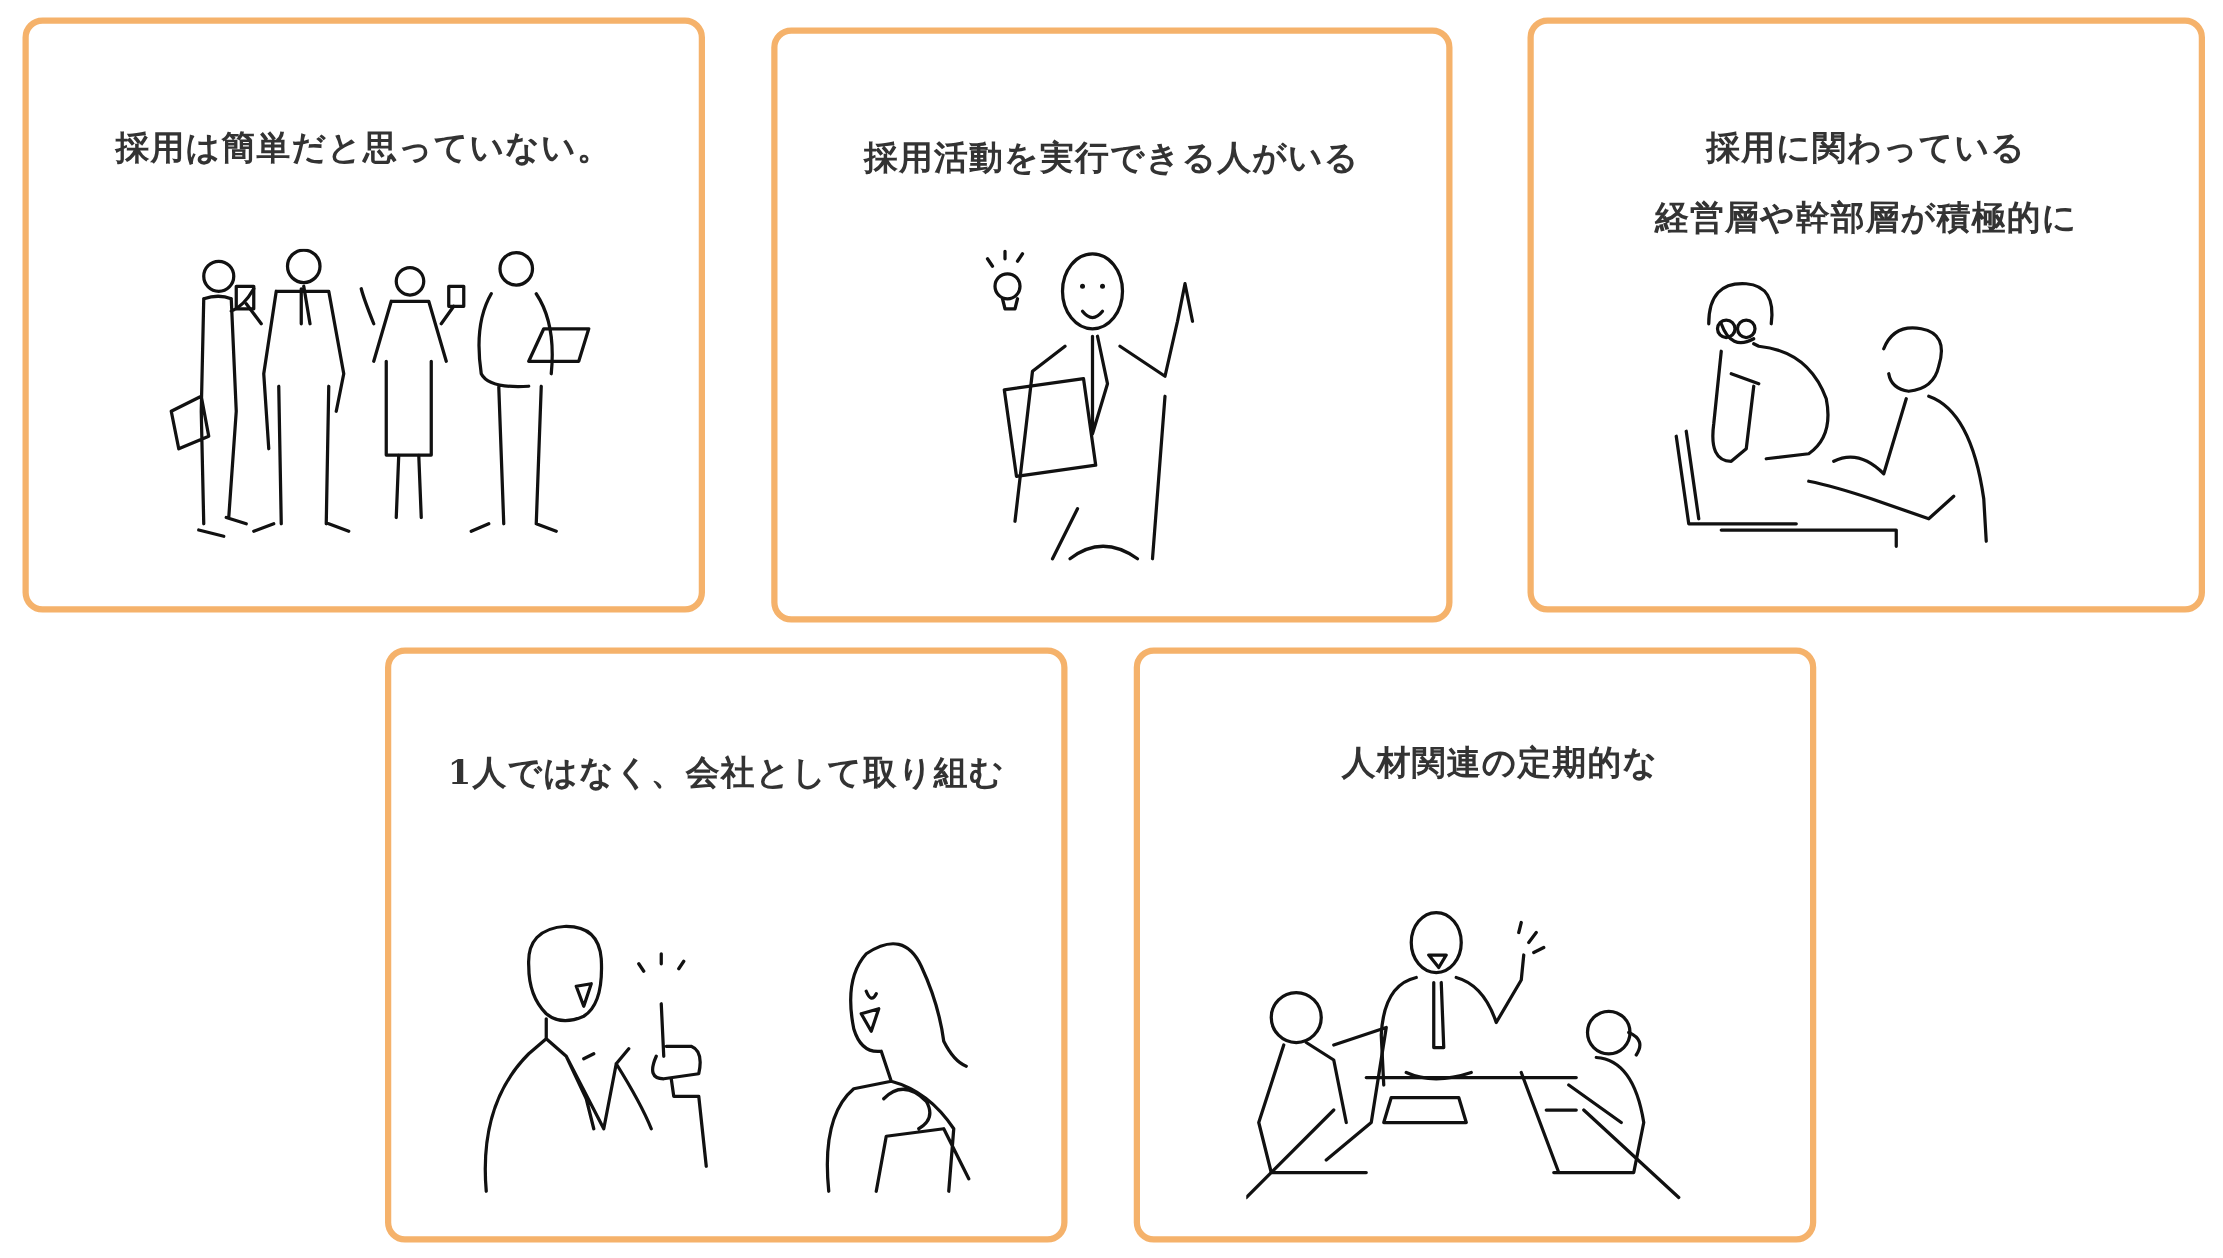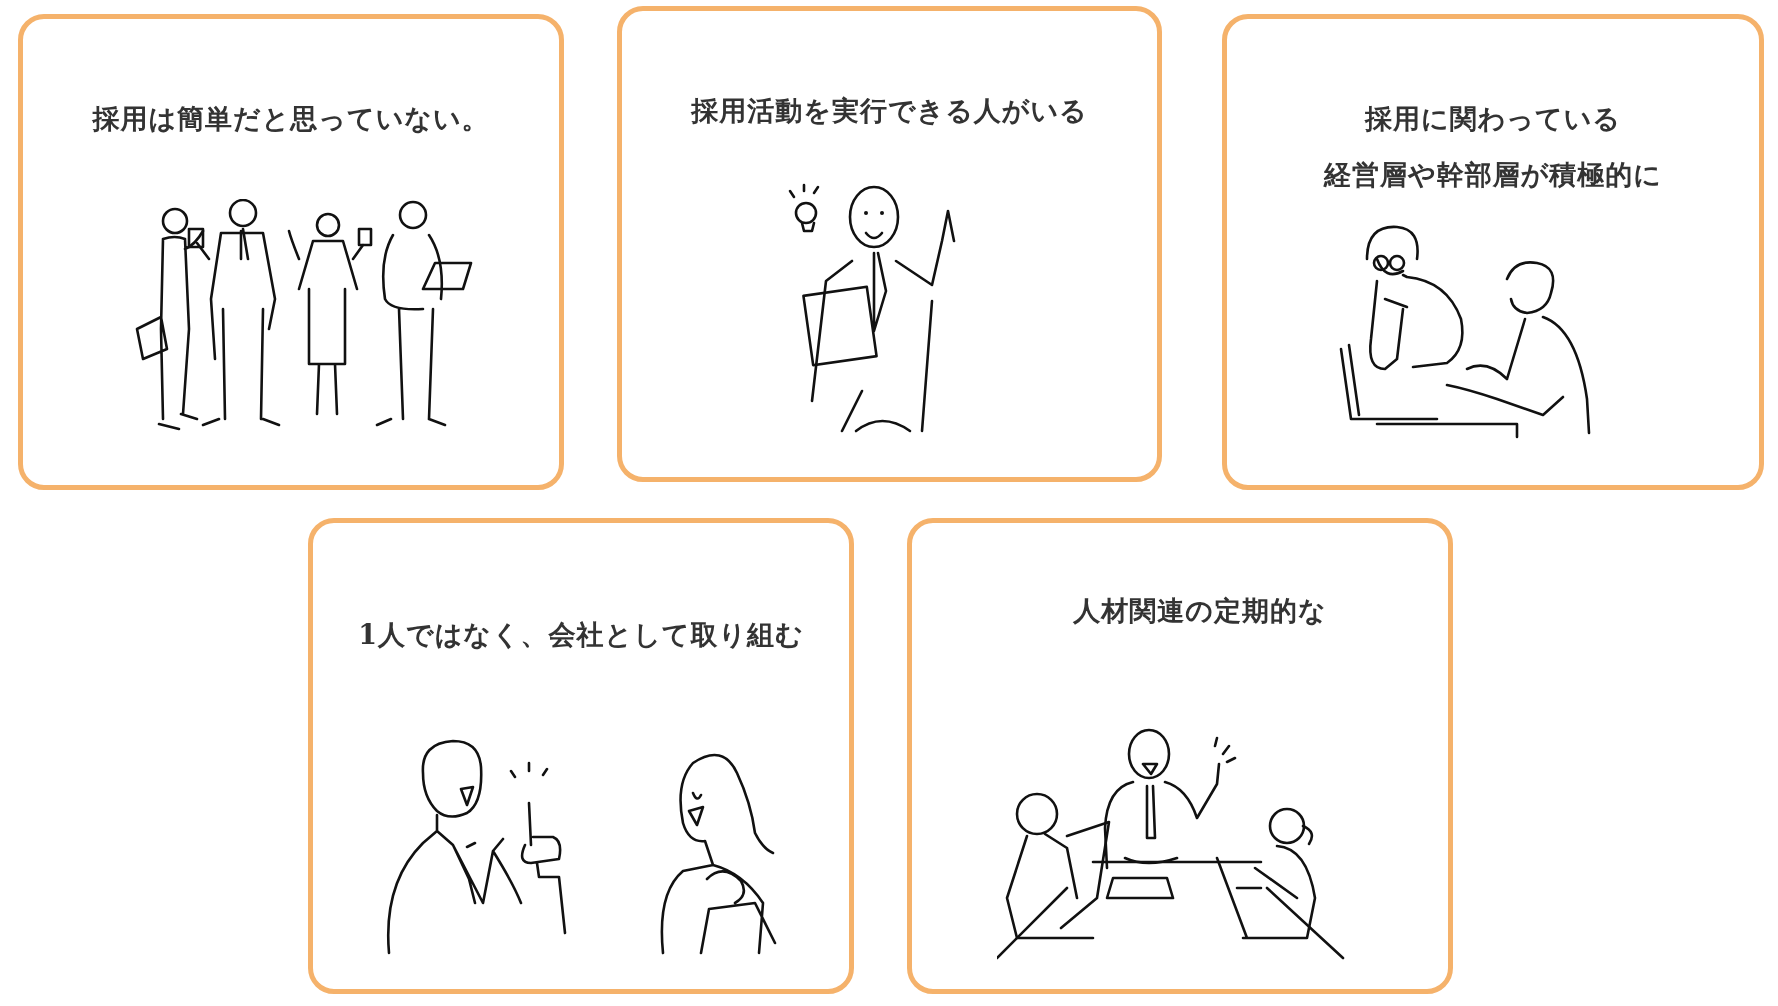--- a/index.html
+++ b/index.html
@@ -1,19 +1,19 @@
 <!DOCTYPE html>
 <html><head>
 <meta charset="utf-8">
 <style>
   html, body { margin: 0; padding: 0; background: #ffffff; }
   body { width: 1778px; height: 1006px; position: relative; overflow: hidden;
          font-family: "DejaVu Serif", "Liberation Serif", serif; }
   .card { position: absolute; box-sizing: border-box; border: 5px solid #F5B26B;
-          border-radius: 26px; background: #fff; }
+          border-radius: 16px; background: #fff; }
   .title { position: absolute; left: 0; right: 0; text-align: center;
            color: #333333; font-weight: bold; font-size: 27px; line-height: 56px;
            letter-spacing: 1px; }
   .illus { position: absolute; }
   .illus svg { width: 100%; height: 100%; }
   svg .ln { fill: none; stroke: #111; stroke-width: 2.6; stroke-linecap: round; stroke-linejoin: round; }
   svg .fk { fill: #111; stroke: none; }
 </style>
 </head>
 <body>
@@ -35,21 +35,21 @@
       <circle class="ln" cx="205" cy="26" r="11"></circle>
       <path class="ln" d="M190 42 L220 42 L234 90 M190 42 L176 90 M186 90 L186 165 L222 165 L222 90 M196 165 L194 215 M212 165 L214 215 M176 60 Q168 40 166 32 M230 60 L240 46"></path>
       <rect class="ln" x="236" y="30" width="12" height="16"></rect>
 
       <circle class="ln" cx="290" cy="16" r="13"></circle>
       <path class="ln" d="M270 36 Q256 60 262 100 Q268 112 300 110 M306 36 Q322 60 318 100 M276 110 L280 220 M310 110 L306 220 M300 90 L340 90 L348 64 L312 64 Z M268 220 L254 226 M306 220 L322 226"></path>
     </svg>
   </div>
 </div>
 
-<div class="card" style="left:617px; top:6px; width:545px; height:476px;">
+<div class="card" style="left:617px; top:22px; width:545px; height:476px;">
   <div class="title" style="top:72px;">
     <div>採用活動を実行できる人がいる</div>
   </div>
   <div class="illus" style="left:160px; top:170px; width:230px; height:260px;">
     <svg viewBox="0 0 230 260">
 
       <circle class="ln" cx="24" cy="32" r="10"></circle>
       <path class="ln" d="M20 42 L22 50 L30 50 L32 42 M8 10 L12 16 M22 4 L22 10 M36 6 L32 12"></path>
 
       <ellipse class="ln" cx="92" cy="36" rx="24" ry="30"></ellipse>
@@ -79,21 +79,21 @@
 
       <path class="ln" d="M4 130 L14 200 L100 200 M12 126 L22 196"></path>
 
       <path class="ln" d="M170 60 Q178 40 200 44 Q222 48 214 74 Q210 92 190 94 Q176 92 174 80 M188 100 L170 160 M206 98 Q240 110 250 180 L252 214 M130 150 Q150 140 170 160 M110 166 Q130 170 160 180 L206 196 L226 178"></path>
       <path class="ln" d="M40 205 L180 205 L180 218"></path>
     </svg>
   </div>
 </div>
 
 <div class="card" style="left:308px; top:518px; width:546px; height:476px;">
-  <div class="title" style="top:84px;text-align:center;">
+  <div class="title" style="top:68px;text-align:center;">
     <div>1人ではなく、会社として取り組む</div>
   </div>
   <div class="illus" style="left:70px; top:210px; width:410px; height:230px;">
     <svg viewBox="0 0 410 230">
 
       <path class="ln" d="M40 40 Q38 10 70 8 Q96 8 98 34 Q100 70 84 80 Q66 88 54 78 Q40 64 40 40 Z"></path>
       <path class="ln" d="M78 56 L90 54 L84 72 Z M54 82 L54 98 M6 220 Q0 150 40 110 L54 98 L70 112 L100 170 L110 118 L120 106 M70 112 L86 146 L92 170 M84 114 L92 110 M110 118 Q130 150 138 170"></path>
 
       <path class="ln" d="M146 70 L148 112 M142 112 Q134 130 148 130 L176 126 Q180 108 170 104 L150 104 M154 130 L156 144 L176 144 L182 200 M128 38 L132 44 M146 30 L146 38 M164 36 L160 42"></path>
 

